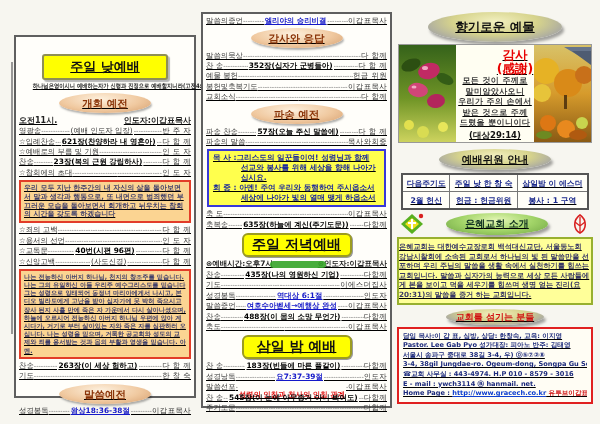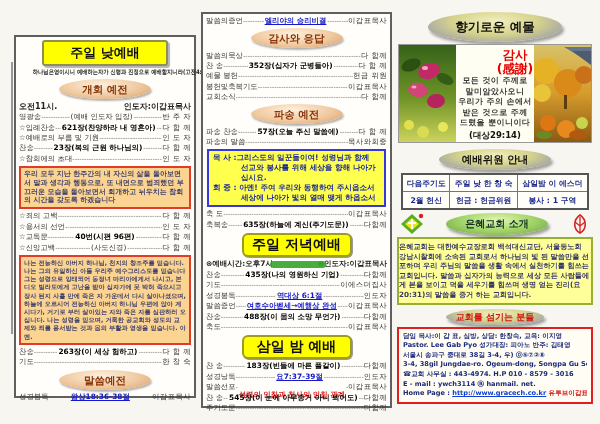--- a/index.html
+++ b/index.html
@@ -1,18 +1,18 @@
 <!DOCTYPE html>
 <html><head>
 <meta charset="utf-8">
 <style>
   html,body{margin:0;padding:0;}
   body{width:600px;height:424px;position:relative;background:#f7f6f0;font-family:"DejaVu Sans",sans-serif;overflow:hidden;}
-  .col{position:absolute;background:#fffefa;box-sizing:border-box;}
-  #col-left{left:14px;top:35px;width:182px;height:363px;border:2px solid #5f5f5f;padding:1px 3px;}
+  .col{position:absolute;background:#fffefa;box-sizing:border-box;text-decoration:underline;}
+  #col-left{left:14px;top:35px;width:182px;height:363px;border:2px solid #5f5f5f;padding:15px 3px;}
   #col-mid{left:201px;top:12px;width:191px;height:396px;border:2px solid #5f5f5f;padding:2px 3px;}
   #col-right{left:397px;top:6px;width:196px;height:412px;background:transparent;}
   .scan-edge{position:absolute;left:11px;top:62px;width:2px;height:272px;background:#6f6f6f;opacity:.7;}
 
   
   .main-badge{display:block;margin:2px auto 1px;width:122px;text-align:center;background:#ffff00;border:2px solid #8f8f55;border-radius:3px;box-shadow:2px 2px 1px #b5b5b5;font-size:13px;font-weight:bold;color:#111;padding:2px 0;}
   .verse{font-size:6.3px;font-weight:bold;text-align:center;white-space:nowrap;transform:scaleX(.84);transform-origin:50% 50%;margin:2px 0 1px;color:#222;}
   .oval{display:block;margin:2px auto;width:92px;height:20px;line-height:20px;text-align:center;border-radius:50%;
         background:radial-gradient(ellipse at 45% 30%, #fdf0dd, #f0c9a0 55%, #d49d6c);
         color:#8a3408;font-weight:bold;font-size:10.5px;box-shadow:1px 2px 2px rgba(0,0,0,.3);}
@@ -96,21 +96,21 @@
       <div class="lrow">
     <span class="l">☆예배로의 부름 및 기원</span>
     <span class="leader"></span>
 
     <span class="leader"></span>
     <span class="r">인 도 자</span>
   </div>
       <div class="lrow">
     <span class="l">찬송</span>
     <span class="leader"></span>
-    <span class="c c-bold">23장(복의 근원 하나님의)</span>
+    <span class="c c-bold">23장(복의 근원 강림하사)</span>
     <span class="leader"></span>
     <span class="r">다 함 께</span>
   </div>
       <div class="lrow">
     <span class="l">☆참회에의 초대</span>
     <span class="leader"></span>
 
     <span class="leader"></span>
     <span class="r">인 도 자</span>
   </div>

